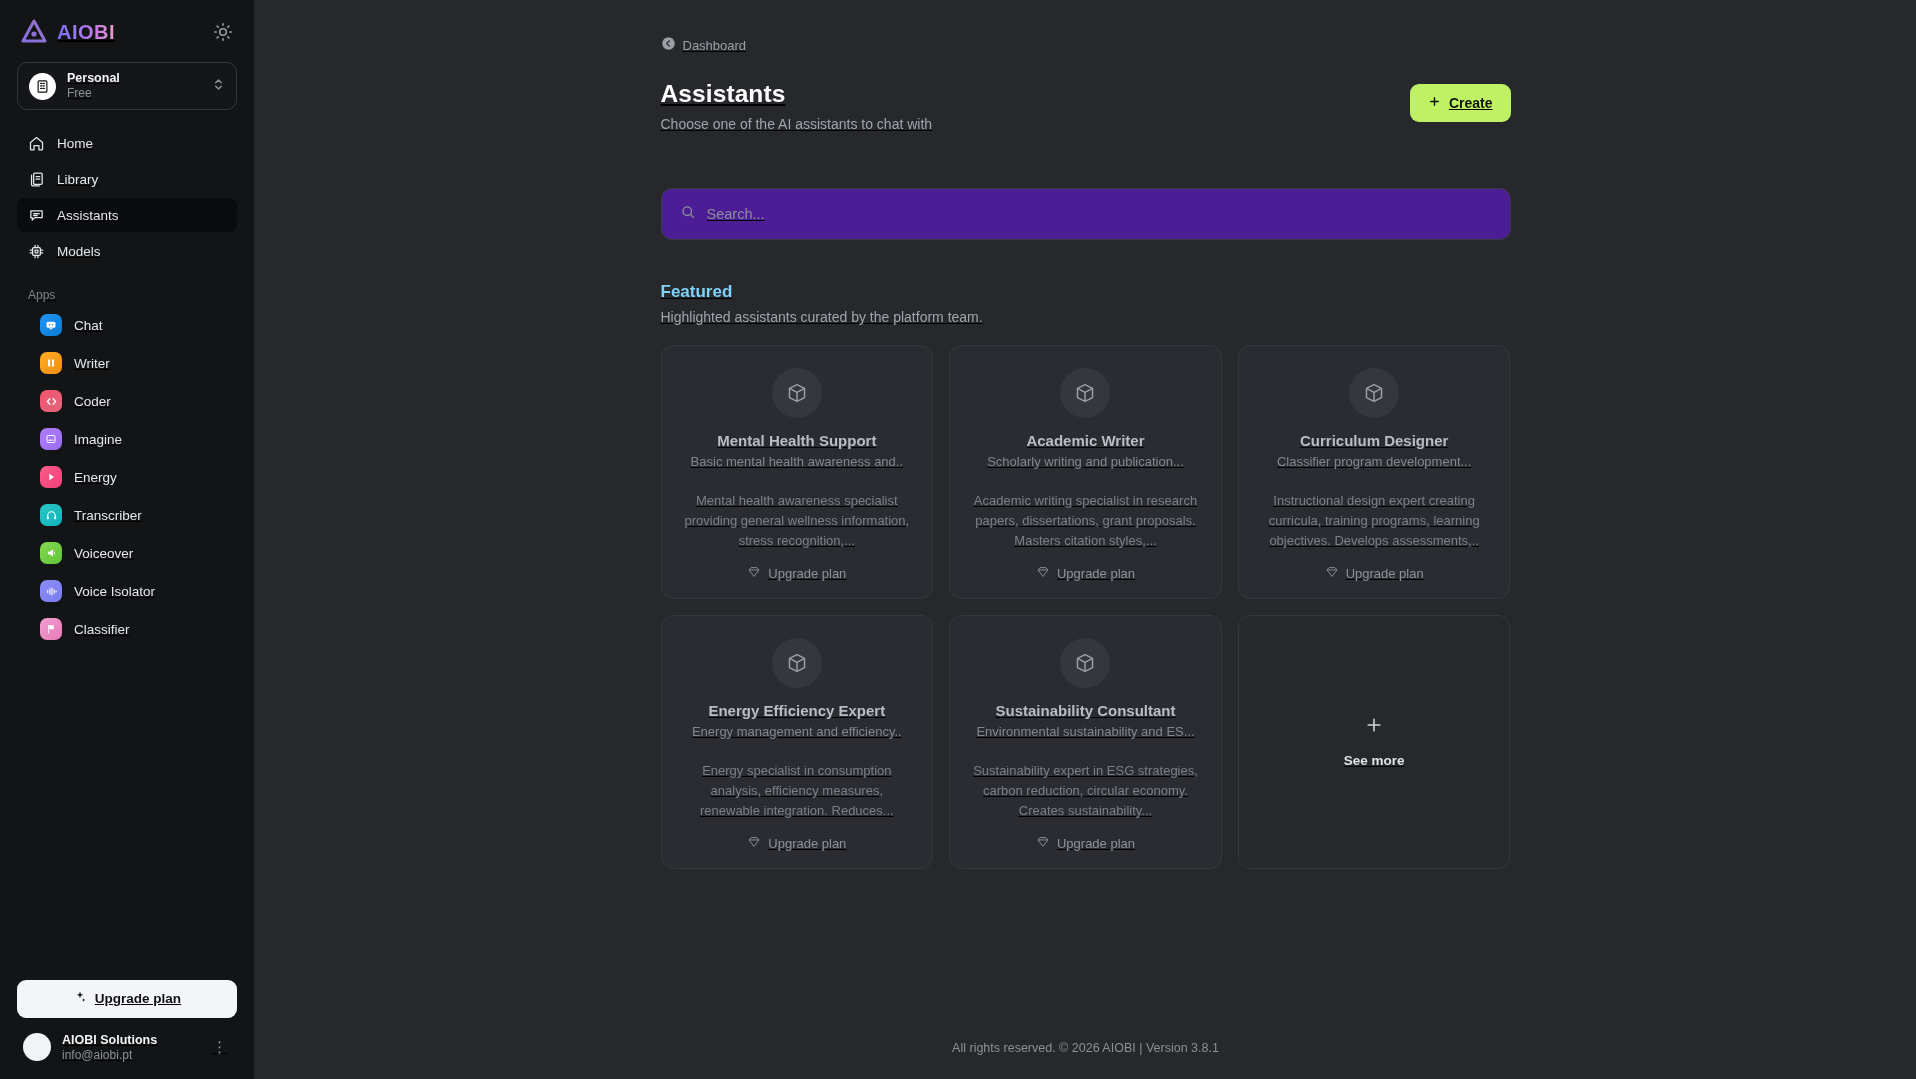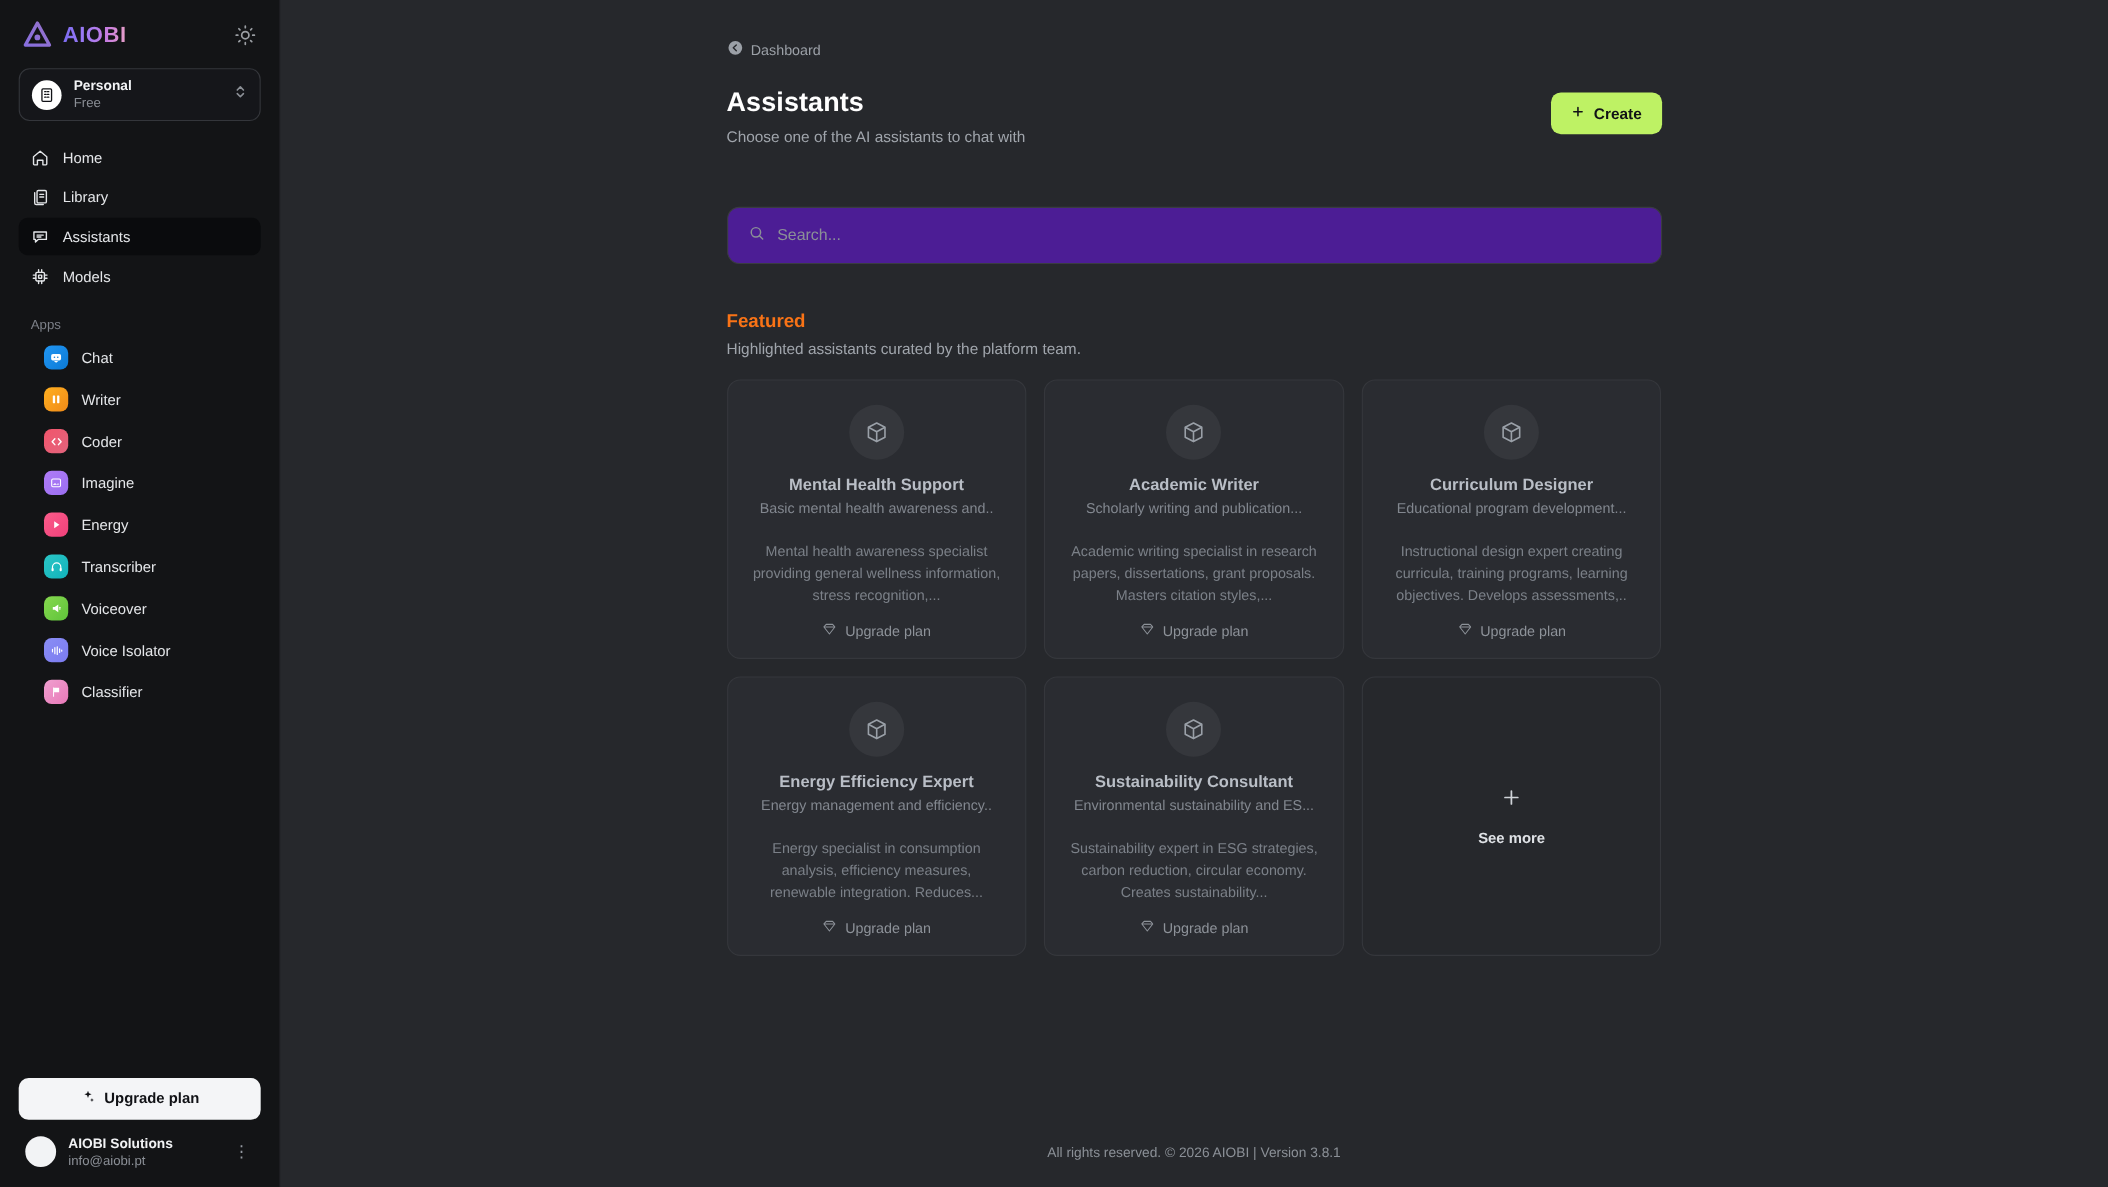--- a/index.html
+++ b/index.html
@@ -2,21 +2,21 @@
 <html><head>
 <meta charset="utf-8">
 <style>
   * { box-sizing: border-box; margin: 0; padding: 0; }
   html, body {
     width: 1916px; height: 1079px;
     background: #26282c;
     font-family: "Liberation Sans", sans-serif;
     overflow: hidden;
   }
-  .app { display: flex; width: 1916px; height: 1079px; }
+  .app { display: flex; width: 1916px; height: 1079px; text-decoration: underline; }
 
   
   .sidebar {
     width: 255px; height: 1079px;
     background: #131416;
     border-right: 1px solid #232428;
     display: flex; flex-direction: column;
     position: relative; flex: 0 0 255px;
   }
   .sb-top { display: flex; align-items: center; justify-content: space-between;
@@ -97,21 +97,21 @@
     cursor: pointer; margin-top: 4px; }
 
   .search-wrap { margin-top: 56px; height: 52px;
     border: 1px solid #3a3c41; border-radius: 11px; background: #4c1d95;
     display: flex; align-items: center; gap: 11px; padding: 0 18px;
     cursor: text; }
   .search-input { flex: 1; background: transparent; border: 0; outline: 0;
     color: #d6d9dd; font-size: 14.5px; font-family: inherit; }
   .search-input::placeholder { color: #8b9097; }
 
-  .sec-title { font-size: 17px; font-weight: 700; color: #f97316;
+  .sec-title { font-size: 17px; font-weight: 700; color: #7dd3fc;
     margin-top: 42px; }
   .sec-sub { font-size: 14px; color: #a0a5ac; margin-top: 7px; }
 
   .grid { margin-top: 20px; display: grid;
     grid-template-columns: repeat(3, 1fr); gap: 16px; }
 
   .card { background: #2a2c31; border: 1px solid #35373c;
     border-radius: 12px; padding: 22px 18px 16px 18px;
     display: flex; flex-direction: column; align-items: center;
     cursor: pointer; min-height: 250px; }
@@ -441,21 +441,21 @@
         </div>
 
         <div class="card">
           <span class="card-ico">
             <svg width="22" height="22" viewBox="0 0 24 24" fill="none" stroke="currentColor" stroke-width="1.6" stroke-linejoin="round">
               <path d="M12 2.8 20.2 7v10L12 21.2 3.8 17V7z"></path>
               <path d="M3.8 7 12 11.4 20.2 7M12 11.4v9.8"></path>
             </svg>
           </span>
           <div class="card-title">Curriculum Designer</div>
-          <div class="card-tag">Educational program development...</div>
+          <div class="card-tag">Classifier program development...</div>
           <div class="card-desc">Instructional design expert creating curricula, training programs, learning objectives. Develops assessments,..</div>
           <div class="card-foot">
             <span>
               <svg width="14" height="14" viewBox="0 0 24 24" fill="none" stroke="currentColor" stroke-width="1.6" stroke-linejoin="round">
                 <path d="M3.5 8.5h17L12 19.5z"></path>
                   <path d="M3.5 8.5 7 4.5h10l3.5 4"></path>
               </svg>
             </span>
             <span>Upgrade plan</span>
           </div>

